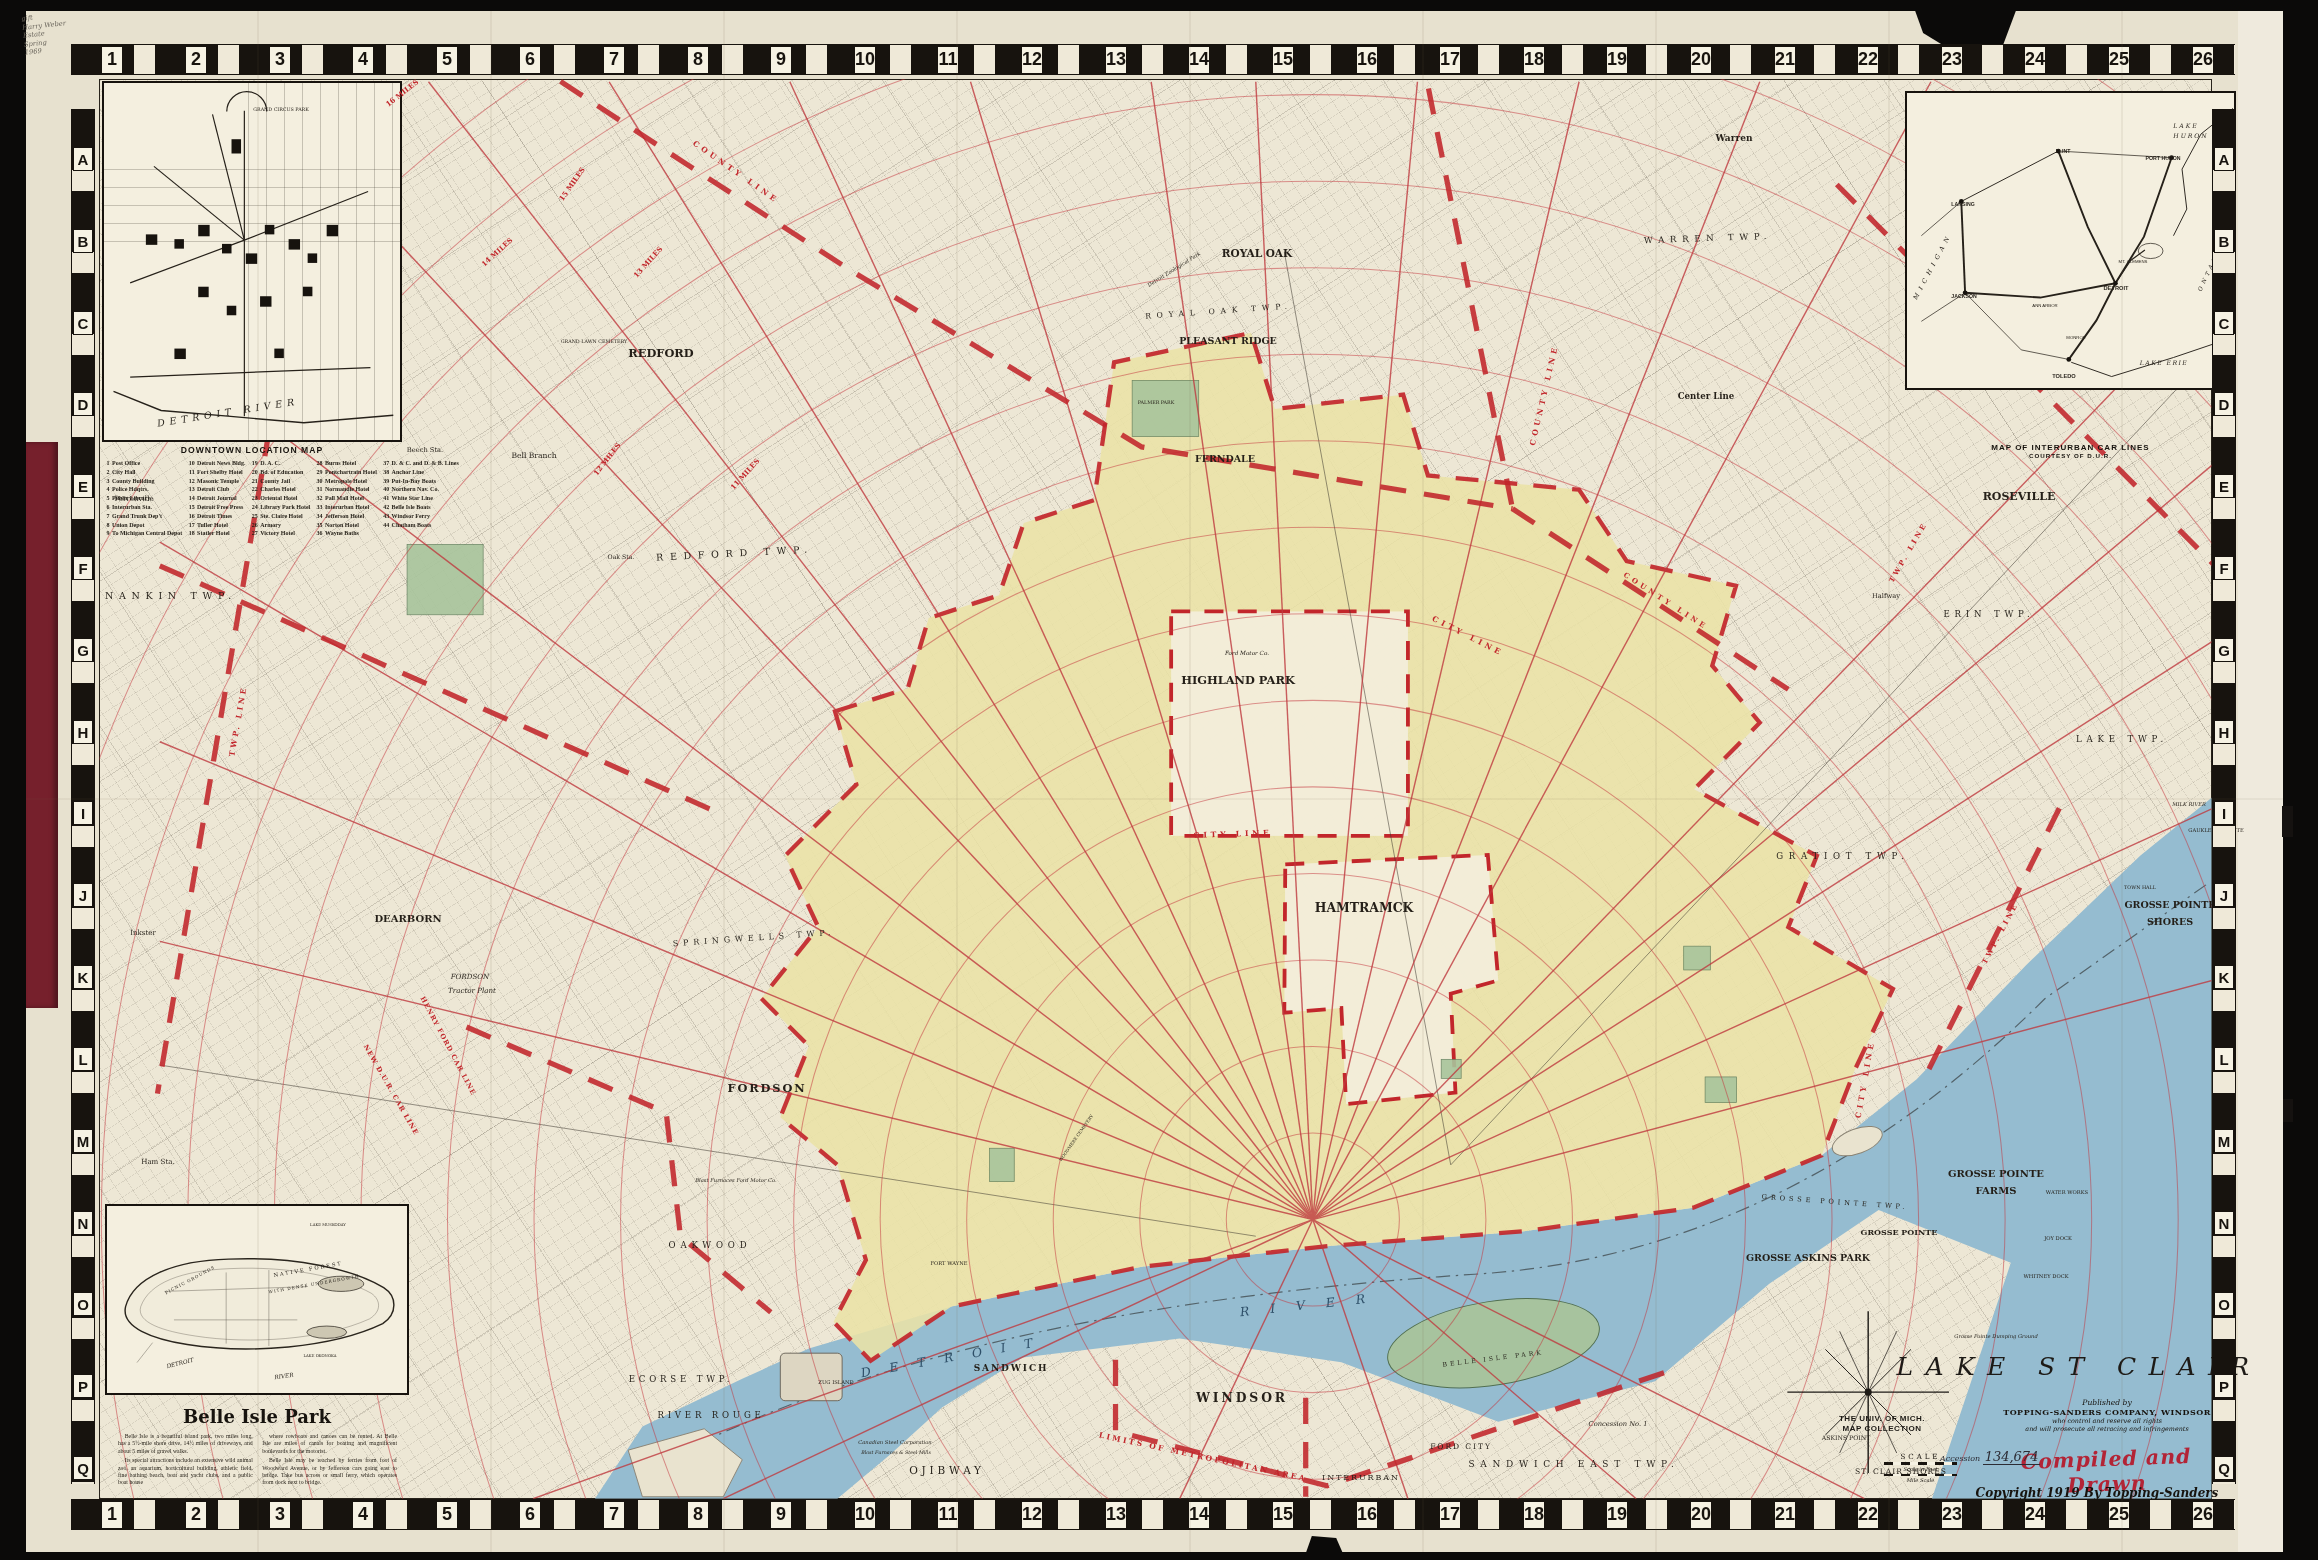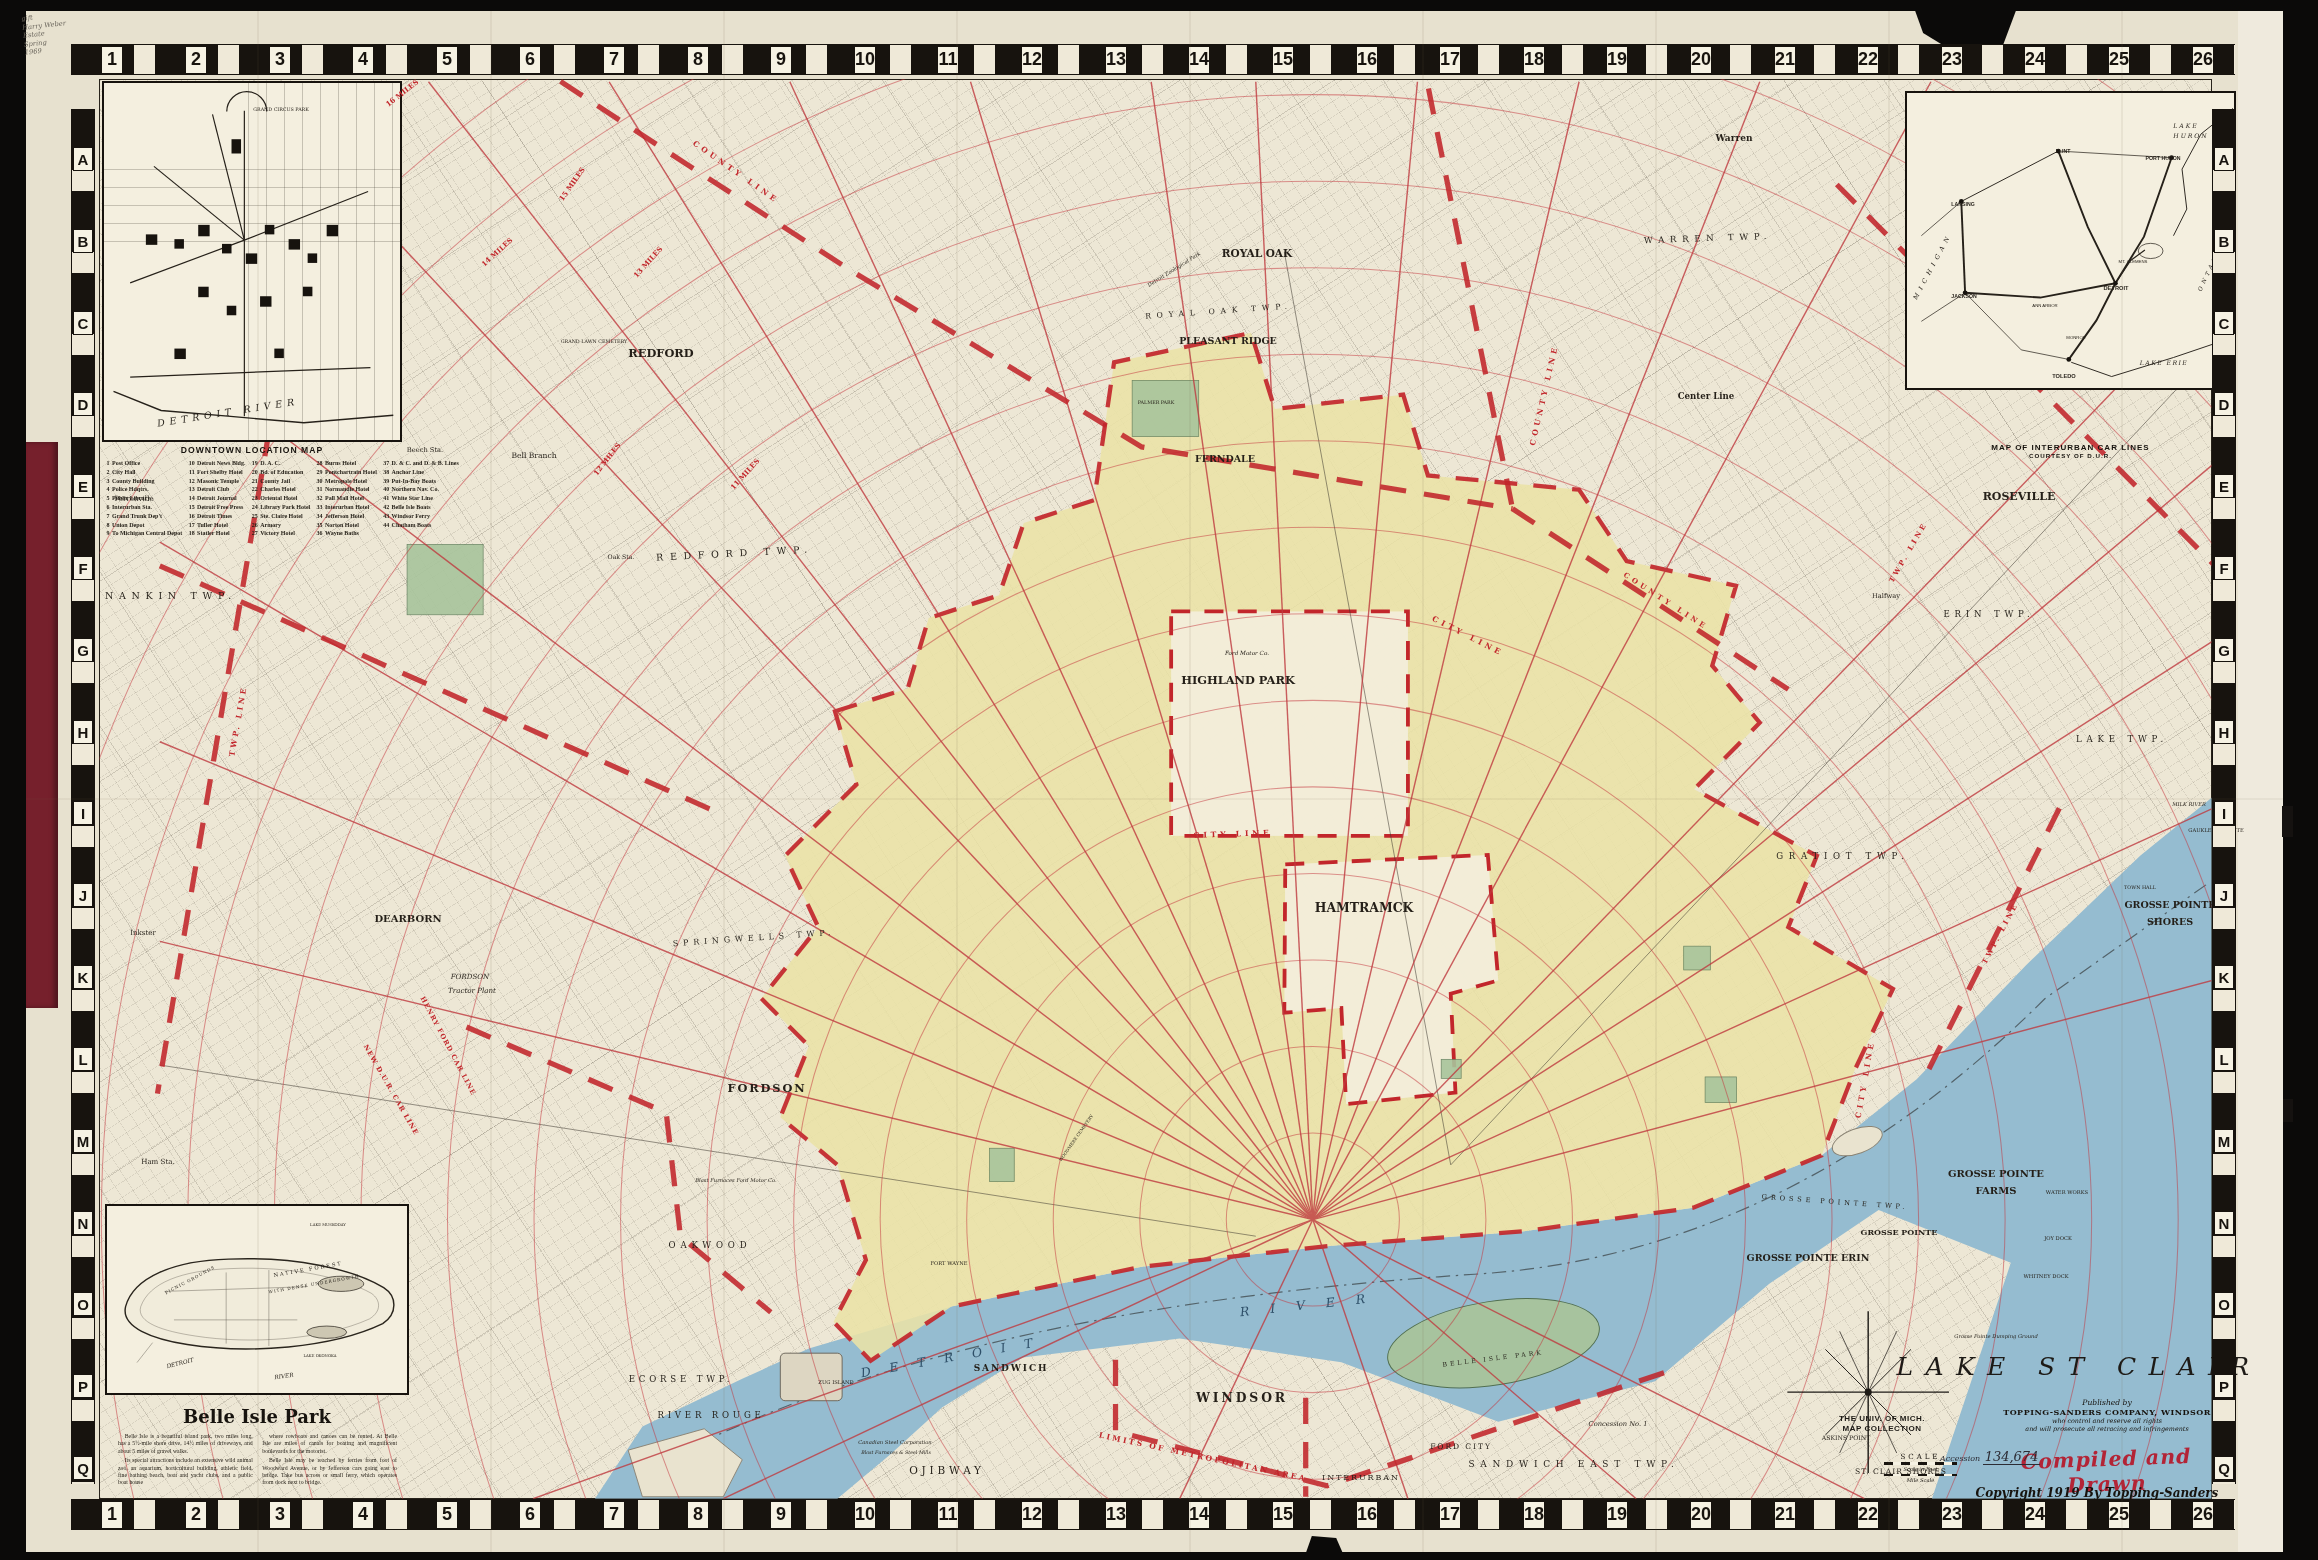--- a/index.html
+++ b/index.html
@@ -432,21 +432,21 @@
       <div class="ml n" style="left: 1989px; top: 614px; font-size: 8.6px; letter-spacing: 4.8px; transform: translate(-50%, -50%);">ERIN TWP.</div>
       <div class="ml n" style="left: 1886px; top: 596px; font-size: 6.7px; transform: translate(-50%, -50%);">Halfway</div>
       <div class="ml n" style="left: 1843px; top: 856px; font-size: 8.6px; letter-spacing: 5.7px; transform: translate(-50%, -50%);">GRATIOT TWP.</div>
       <div class="ml n" style="left: 2122px; top: 739px; font-size: 8.6px; letter-spacing: 4.8px; transform: translate(-50%, -50%);">LAKE TWP.</div>
       <div class="ml t" style="left: 2170px; top: 904px; font-size: 9.5px; transform: translate(-50%, -50%);">GROSSE POINTE</div>
       <div class="ml t" style="left: 2170px; top: 921px; font-size: 9.5px; transform: translate(-50%, -50%);">SHORES</div>
       <div class="ml n" style="left: 2140px; top: 887px; font-size: 4.8px; transform: translate(-50%, -50%);">TOWN HALL</div>
       <div class="ml t" style="left: 1996px; top: 1173px; font-size: 10px; transform: translate(-50%, -50%);">GROSSE POINTE</div>
       <div class="ml t" style="left: 1996px; top: 1190px; font-size: 10px; transform: translate(-50%, -50%);">FARMS</div>
       <div class="ml t" style="left: 1899px; top: 1232px; font-size: 8px; transform: translate(-50%, -50%);">GROSSE POINTE</div>
-      <div class="ml t" style="left: 1808px; top: 1257px; font-size: 9.5px; transform: translate(-50%, -50%);">GROSSE POINTE ERIN</div>
+      <div class="ml t" style="left: 1808px; top: 1257px; font-size: 9.5px; transform: translate(-50%, -50%);">GROSSE ASKINS PARK</div>
       <div class="ml n" style="left: 1835px; top: 1202px; font-size: 6.7px; letter-spacing: 3.8px; transform: translate(-50%, -50%) rotate(4deg);">GROSSE POINTE TWP.</div>
       <div class="ml i" style="left: 2189px; top: 804px; font-size: 5.2px; transform: translate(-50%, -50%);">MILK RIVER</div>
       <div class="ml n" style="left: 2216px; top: 830px; font-size: 5.2px; transform: translate(-50%, -50%);">GAUKLER'S POINTE</div>
       <div class="ml n" style="left: 2067px; top: 1192px; font-size: 5.2px; transform: translate(-50%, -50%);">WATER WORKS</div>
       <div class="ml n" style="left: 2058px; top: 1238px; font-size: 5.2px; transform: translate(-50%, -50%);">JOY DOCK</div>
       <div class="ml n" style="left: 2046px; top: 1276px; font-size: 5.2px; transform: translate(-50%, -50%);">WHITNEY DOCK</div>
       <div class="ml i" style="left: 1996px; top: 1336px; font-size: 5.2px; transform: translate(-50%, -50%);">Grosse Pointe Dumping Ground</div>
       <div class="ml lake" style="left: 2079px; top: 1366px; font-size: 25px; letter-spacing: 12.4px; transform: translate(-50%, -50%);">LAKE  ST  CLAIR</div>
       <div class="ml wat" style="left: 956px; top: 1356px; font-size: 12.4px; letter-spacing: 19px; transform: translate(-50%, -50%) rotate(-10deg);">DETROIT</div>
       <div class="ml wat" style="left: 1313px; top: 1304px; font-size: 12.4px; letter-spacing: 21px; transform: translate(-50%, -50%) rotate(-6deg);">RIVER</div>

